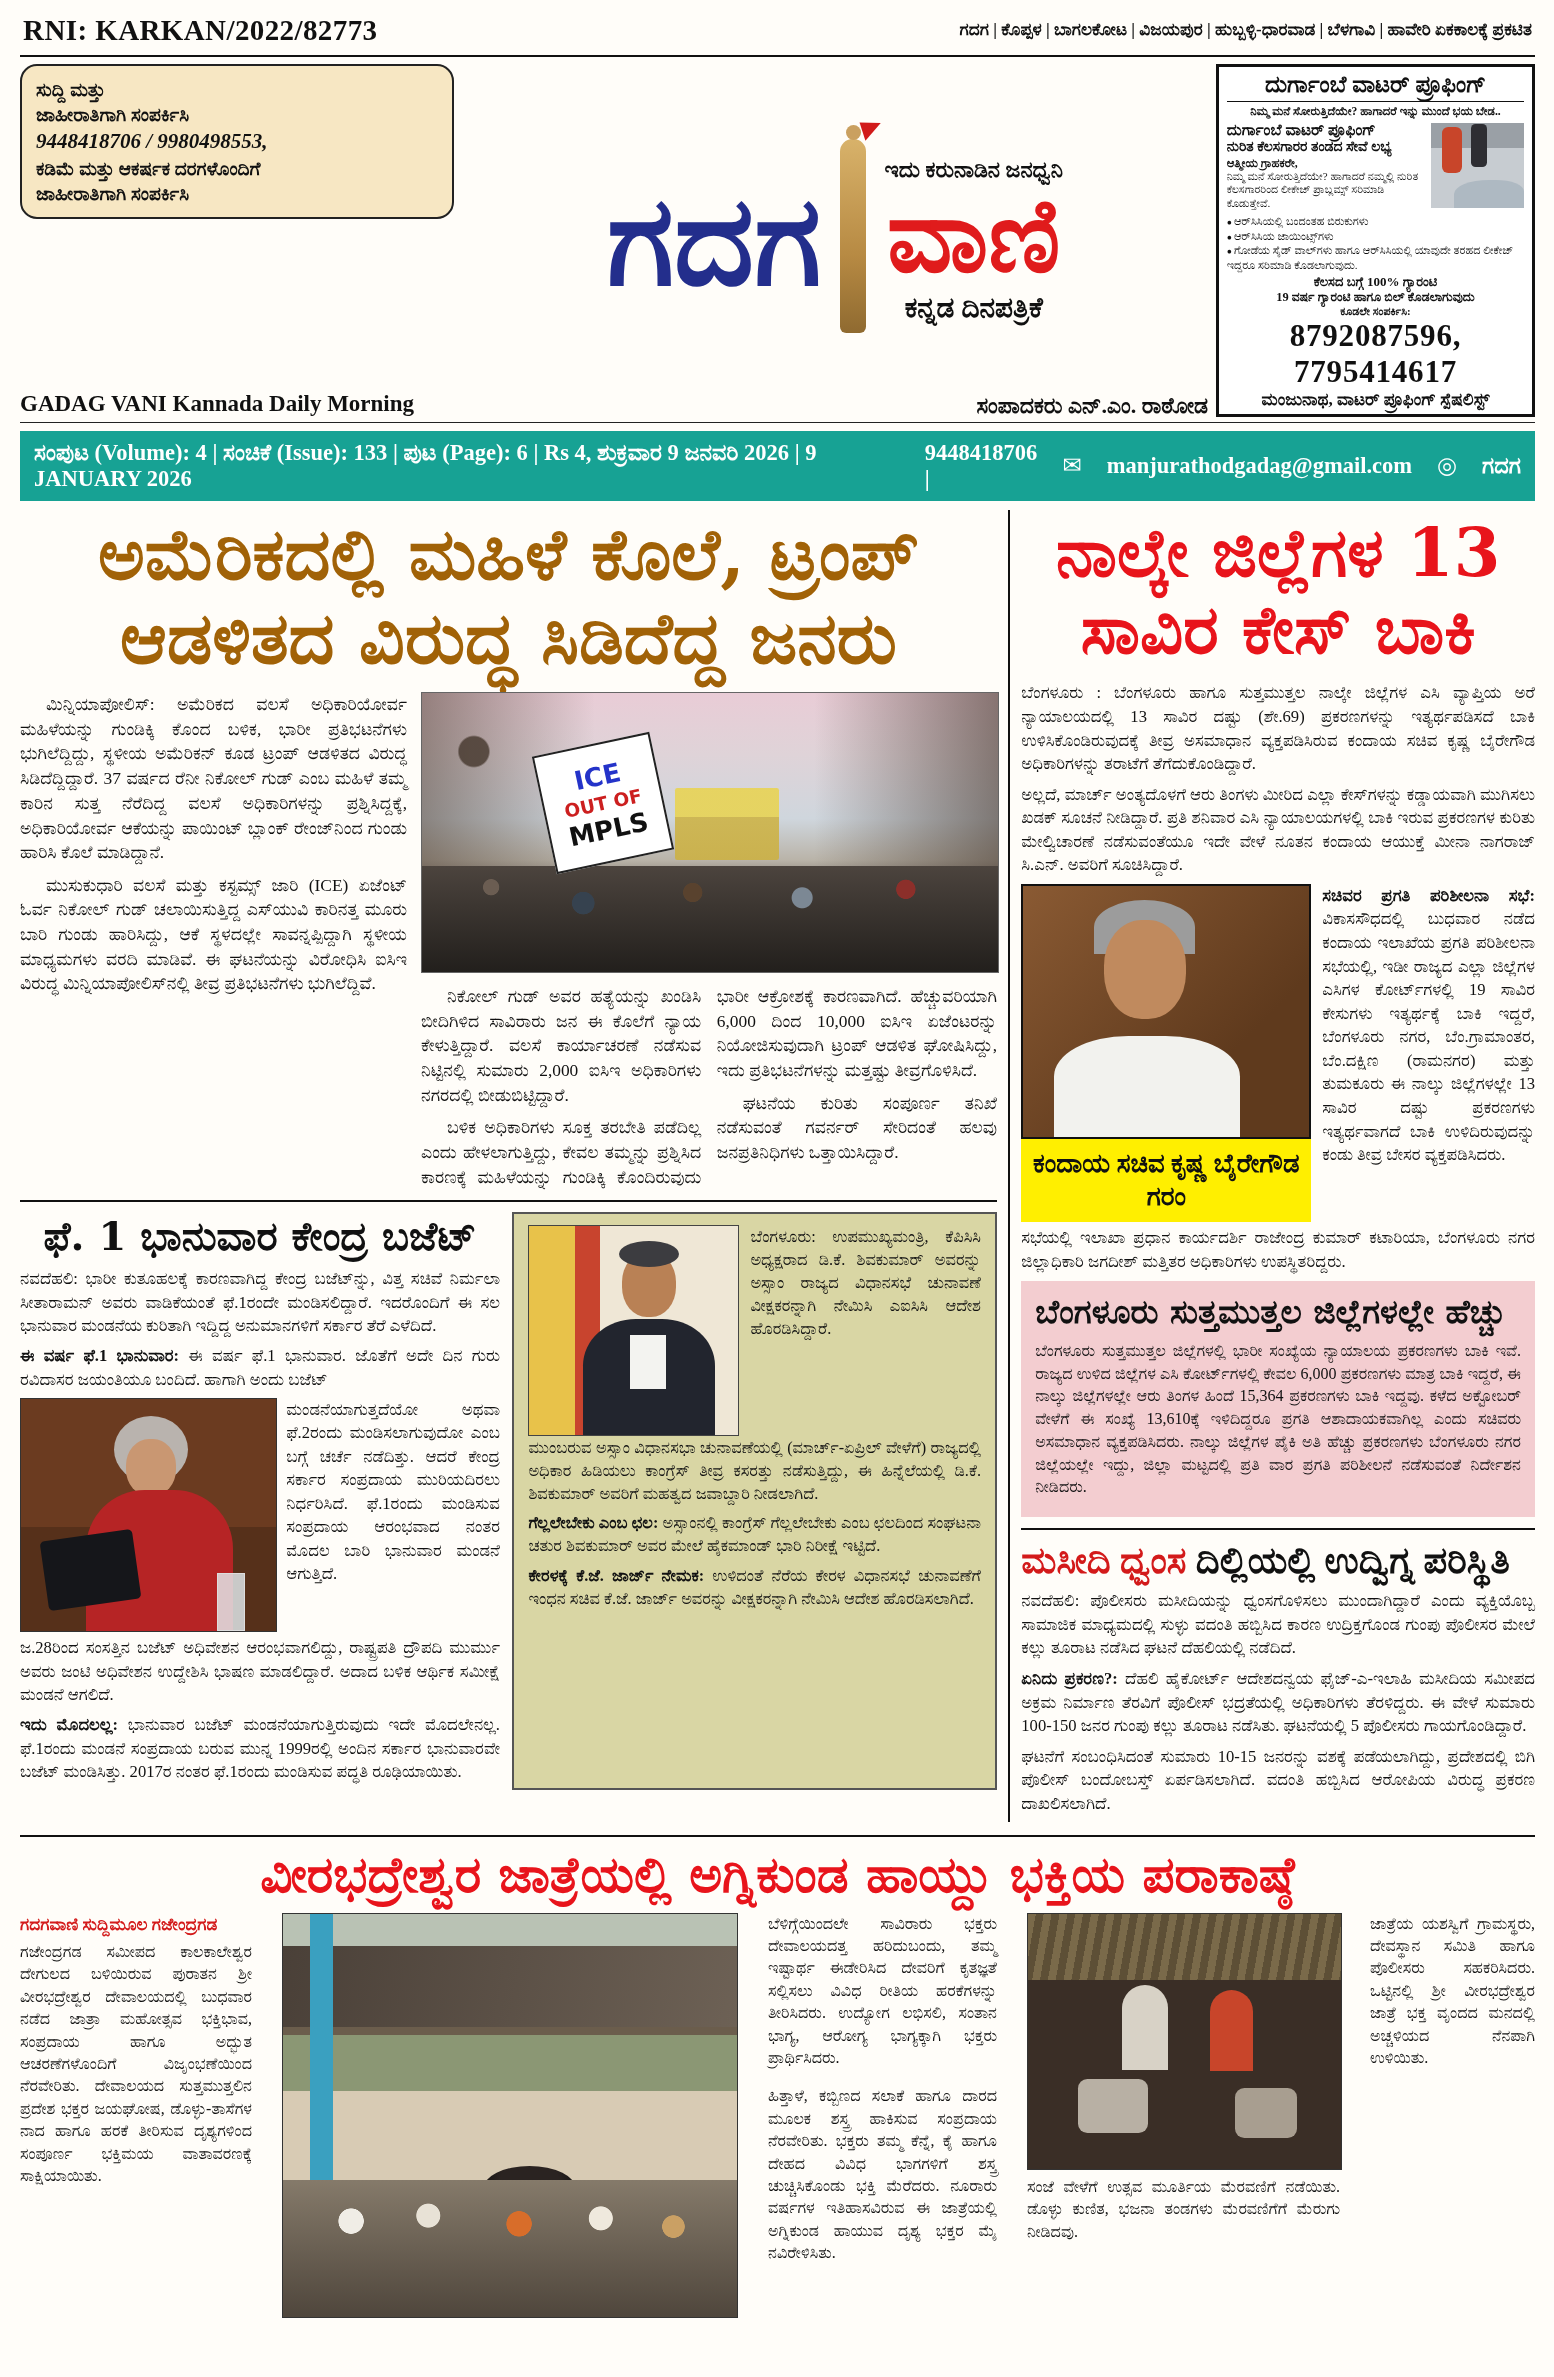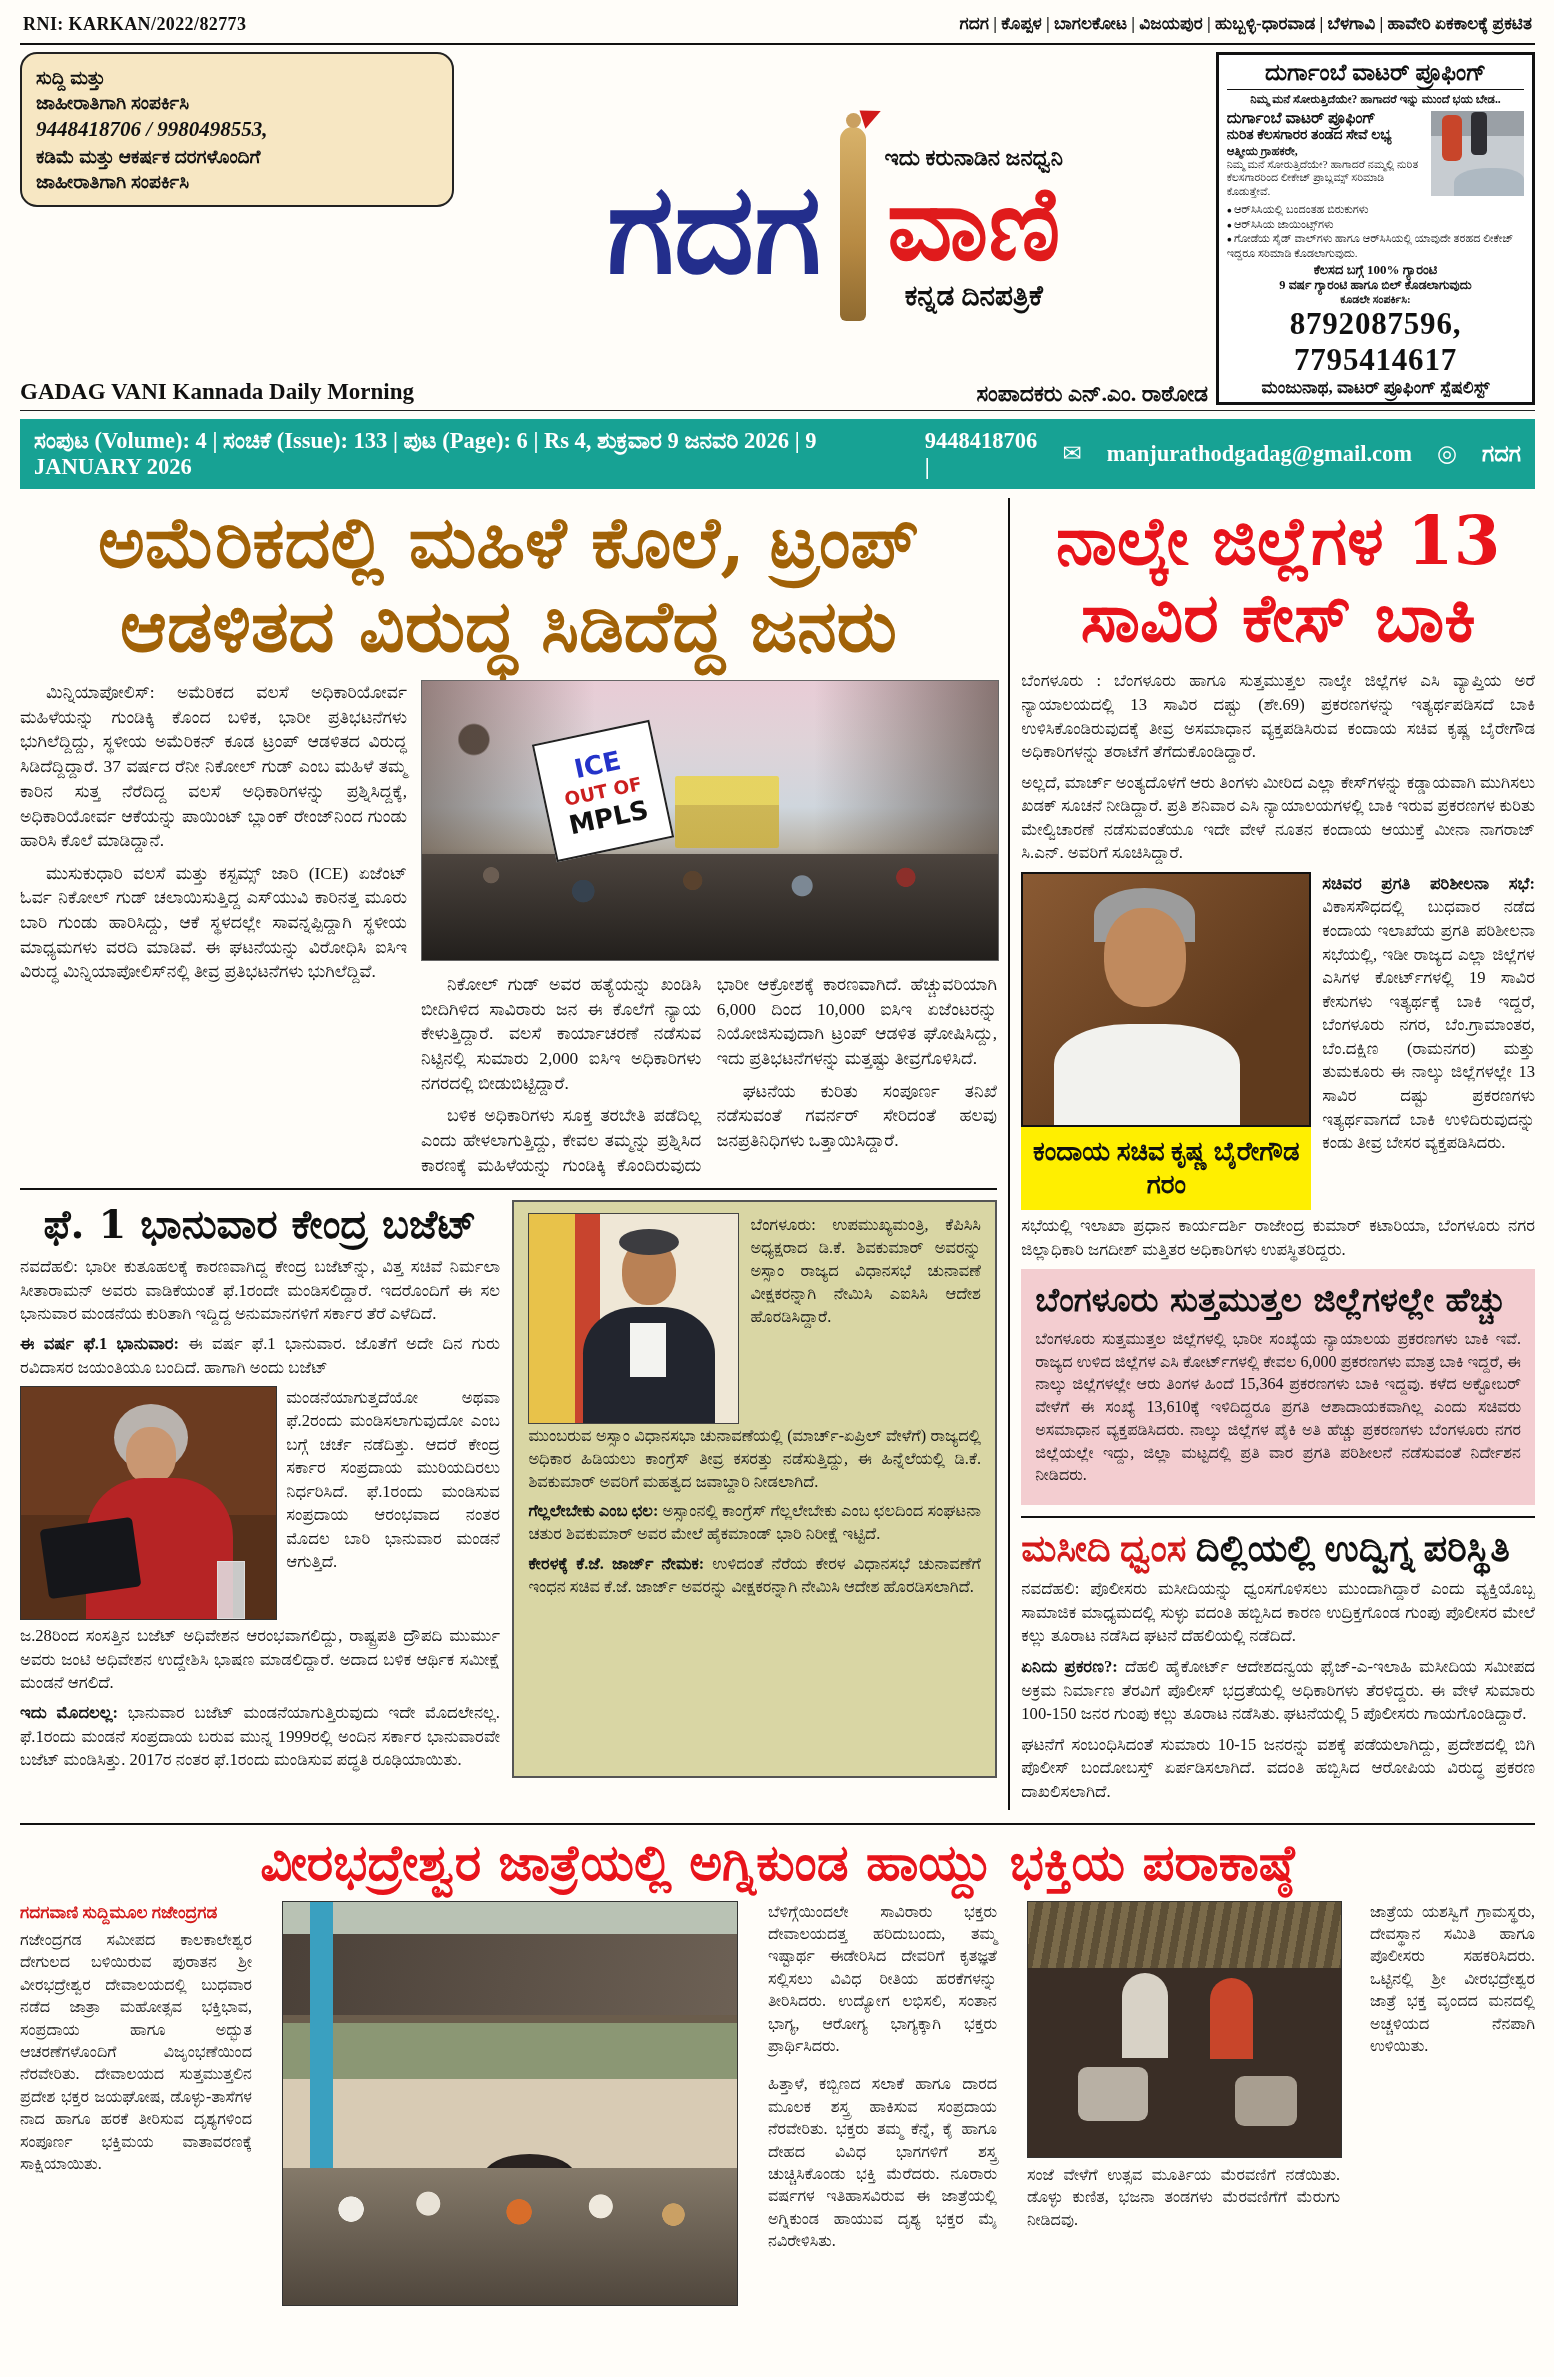--- a/index.html
+++ b/index.html
@@ -1,21 +1,21 @@
 <!DOCTYPE html>
 <html style="font-size:12.4px"><head>
 <meta charset="utf-8">
 <style>
   html,body{margin:0;padding:0;background:#888;}
   .page{position:relative;width:1555px;height:2377px;background:#fffdf9;margin:0 auto;
         font-family:"Liberation Serif",serif;color:#111;overflow:hidden;box-sizing:border-box;padding:7.7px 20px;}
   .k{font-family:"Liberation Serif",serif;}
   
   .topbar{display:flex;justify-content:space-between;align-items:center;border-bottom:2.3px solid #111;padding:6.2px 3.1px 7.7px;}
-  .rni{font-weight:bold;font-size:18px;letter-spacing:0.4px;}
+  .rni{font-weight:bold;font-size:29px;letter-spacing:0.4px;}
   .districts{font-weight:bold;font-size:17px;}
   
   .masthead{display:flex;align-items:stretch;gap:11px;padding:7.7px 0 4.6px;border-bottom:1.5px solid #222;}
   .mh-left{width:434px;display:flex;flex-direction:column;justify-content:space-between;}
   .contact-box{background:#f7e7c3;border:2.3px solid #222;border-radius:17px;padding:11px 14px;font-weight:bold;line-height:1.35;}
   .contact-box div{font-size:18.6px;}
   .contact-box .ph{font-style:italic;font-size:21px;}
   .paper-en{font-weight:bold;font-size:23px;margin-top:7.7px;font-family:"Liberation Serif",serif;}
   .mh-center{flex:1;display:flex;align-items:center;justify-content:center;position:relative;}
   .logo-wrap{display:flex;align-items:center;gap:4.6px;}
@@ -224,21 +224,21 @@
           <span class="worker2"></span>
           <span class="coat"></span>
         </div>
       </div>
       <ul class="ad-bullets">
         <li class="k">ಆರ್‌ಸಿಸಿಯಲ್ಲಿ ಬಂದಂತಹ ಬಿರುಕುಗಳು</li>
         <li class="k">ಆರ್‌ಸಿಸಿಯ ಜಾಯಿಂಟ್ಸ್‌ಗಳು</li>
         <li class="k">ಗೋಡೆಯ ಸೈಡ್ ವಾಲ್‌ಗಳು ಹಾಗೂ ಆರ್‌ಸಿಸಿಯಲ್ಲಿ ಯಾವುದೇ ತರಹದ ಲೀಕೇಜ್ ಇದ್ದರೂ ಸರಿಮಾಡಿ ಕೊಡಲಾಗುವುದು.</li>
       </ul>
       <div class="ad-g k">ಕೆಲಸದ ಬಗ್ಗೆ 100% ಗ್ಯಾರಂಟಿ</div>
-      <div class="ad-w k">9 ವರ್ಷ ಗ್ಯಾರಂಟಿ ಹಾಗೂ ಬಿಲ್ ಕೊಡಲಾಗುವುದು</div>
+      <div class="ad-w k">19 ವರ್ಷ ಗ್ಯಾರಂಟಿ ಹಾಗೂ ಬಿಲ್ ಕೊಡಲಾಗುವುದು</div>
       <div class="ad-c k">ಕೂಡಲೇ ಸಂಪರ್ಕಿಸಿ:</div>
       <div class="ad-ph">8792087596, 7795414617</div>
       <div class="ad-f k">ಮಂಜುನಾಥ, ವಾಟರ್ ಪ್ರೂಫಿಂಗ್ ಸ್ಪೆಷಲಿಸ್ಟ್</div>
     </div>
   </div>
 
   <div class="infobar">
     <span class="k">ಸಂಪುಟ (Volume): 4 | ಸಂಚಿಕೆ (Issue): 133 | ಪುಟ (Page): 6 | Rs 4, ಶುಕ್ರವಾರ 9 ಜನವರಿ 2026 | 9 JANUARY 2026</span>
     <span>9448418706 |</span>
     <span class="mailicon">✉</span>

